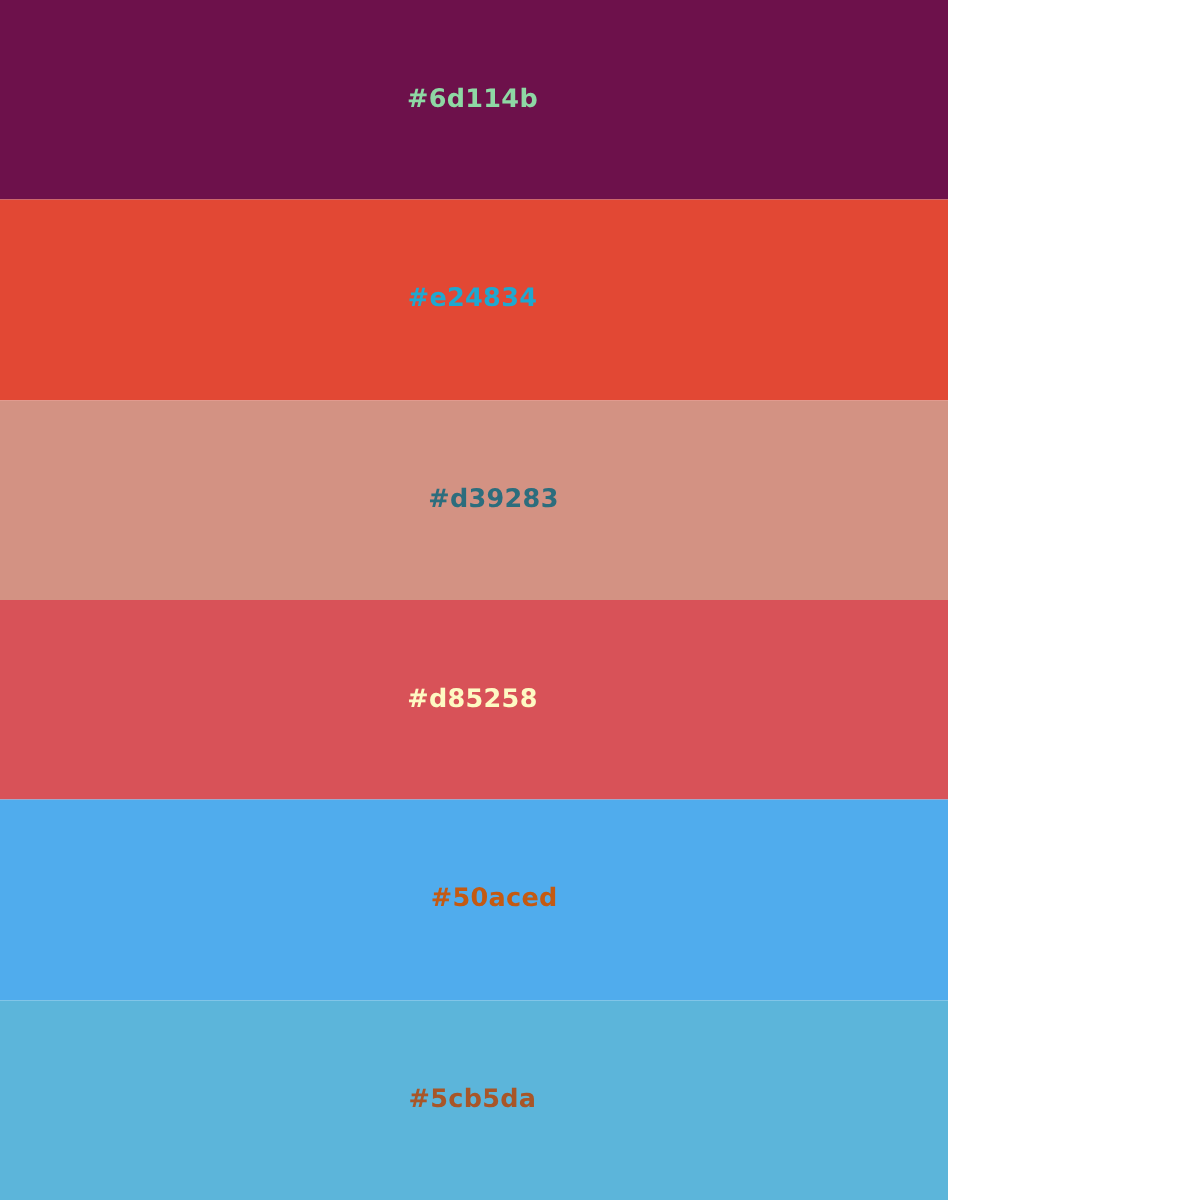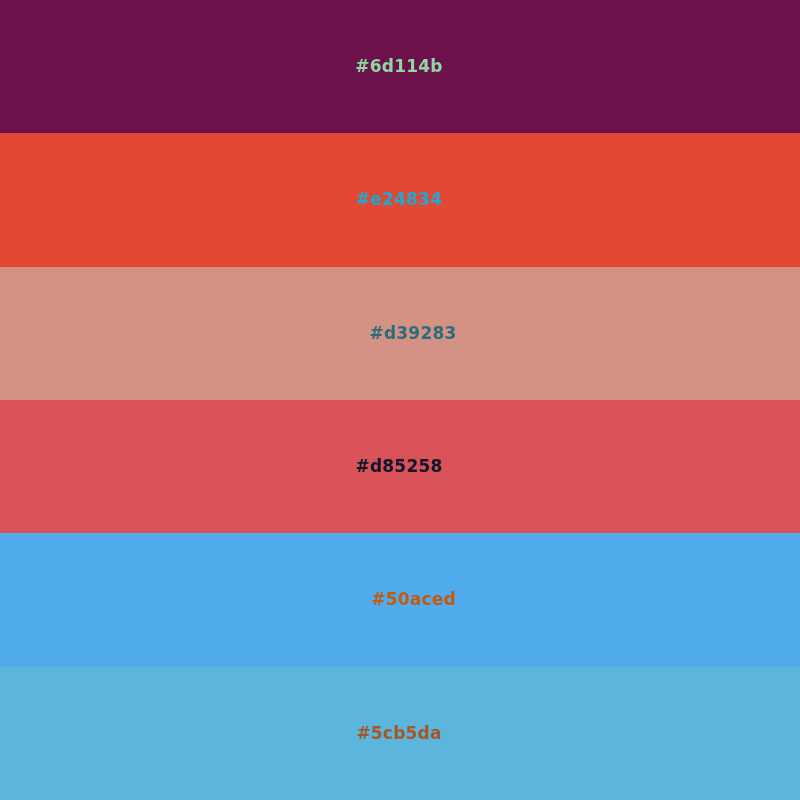--- a/index.html
+++ b/index.html
@@ -8,21 +8,21 @@
     padding: 0;
   }
   body {
     width: 800px;
     height: 800px;
     overflow: hidden;
     background: #ffffff;
     font-family: "DejaVu Sans", "Liberation Sans", sans-serif;
   }
   #palette {
-    width: 800px;
+    width: 632px;
     height: 800px;
     display: flex;
     flex-direction: column;
   }
   .swatch {
     flex: 1 1 0;
     position: relative;
     display: flex;
     align-items: center;
     justify-content: center;
@@ -50,21 +50,21 @@
 
   <div class="swatch" style="background-color: rgb(226, 72, 52);">
     <span class="swatch-label" style="color: rgb(31, 168, 208); text-align: center;">#e24834</span>
   </div>
 
   <div class="swatch" style="background-color: rgb(211, 146, 131); padding-left: 28px;">
     <span class="swatch-label" style="color: rgb(44, 109, 125);">#d39283</span>
   </div>
 
   <div class="swatch" style="background-color: rgb(216, 82, 88);">
-    <span class="swatch-label" style="color: #0f172a;">#d85258</span>
+    <span class="swatch-label" style="color: #fef9c3;">#d85258</span>
   </div>
 
   <div class="swatch" style="background-color: rgb(80, 172, 237);">
     <span class="swatch-label" style="color: rgb(196, 90, 18); margin-left: 29px;">#50aced</span>
   </div>
 
   <div class="swatch" style="background-color: rgb(92, 181, 218); text-align: right;">
     <span class="swatch-label" style="color: rgb(168, 86, 40);">#5cb5da</span>
   </div>
 

